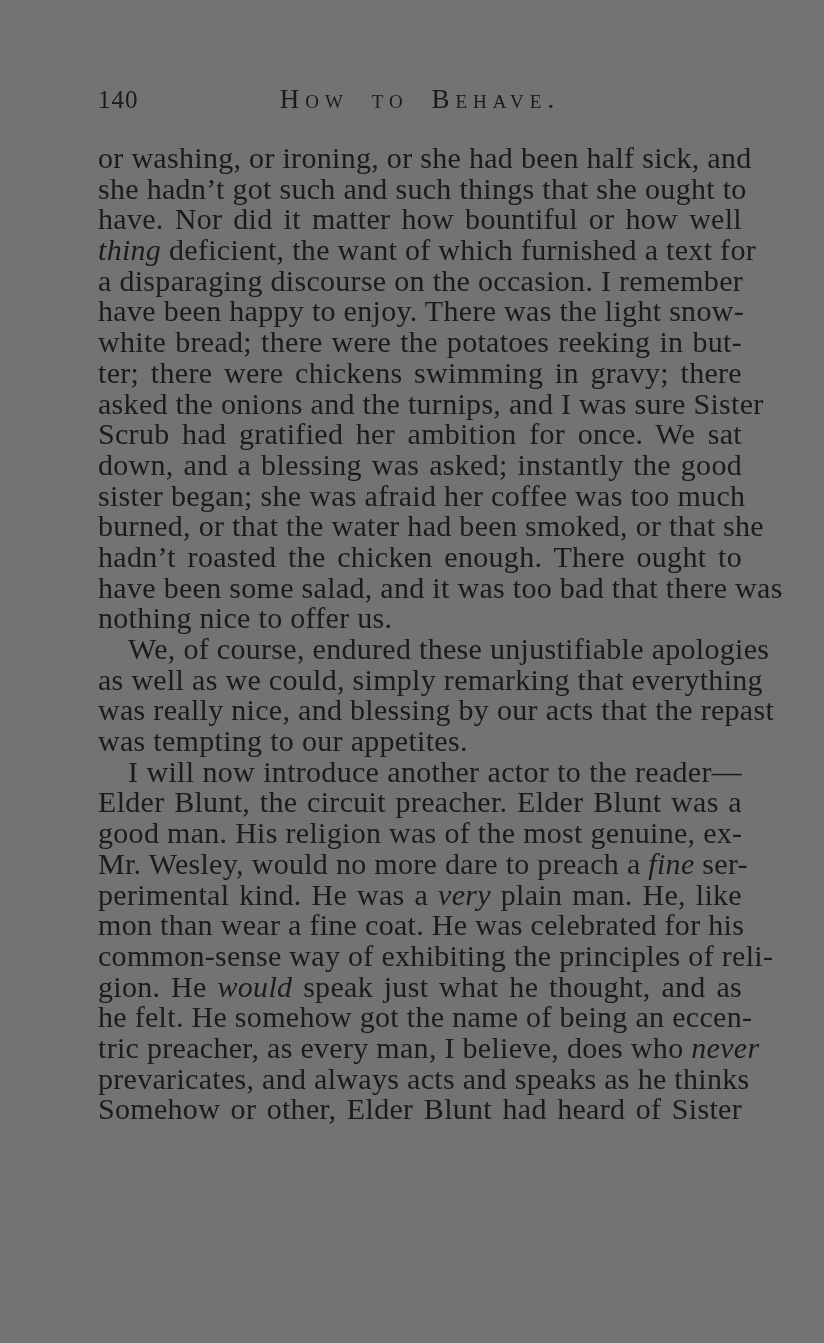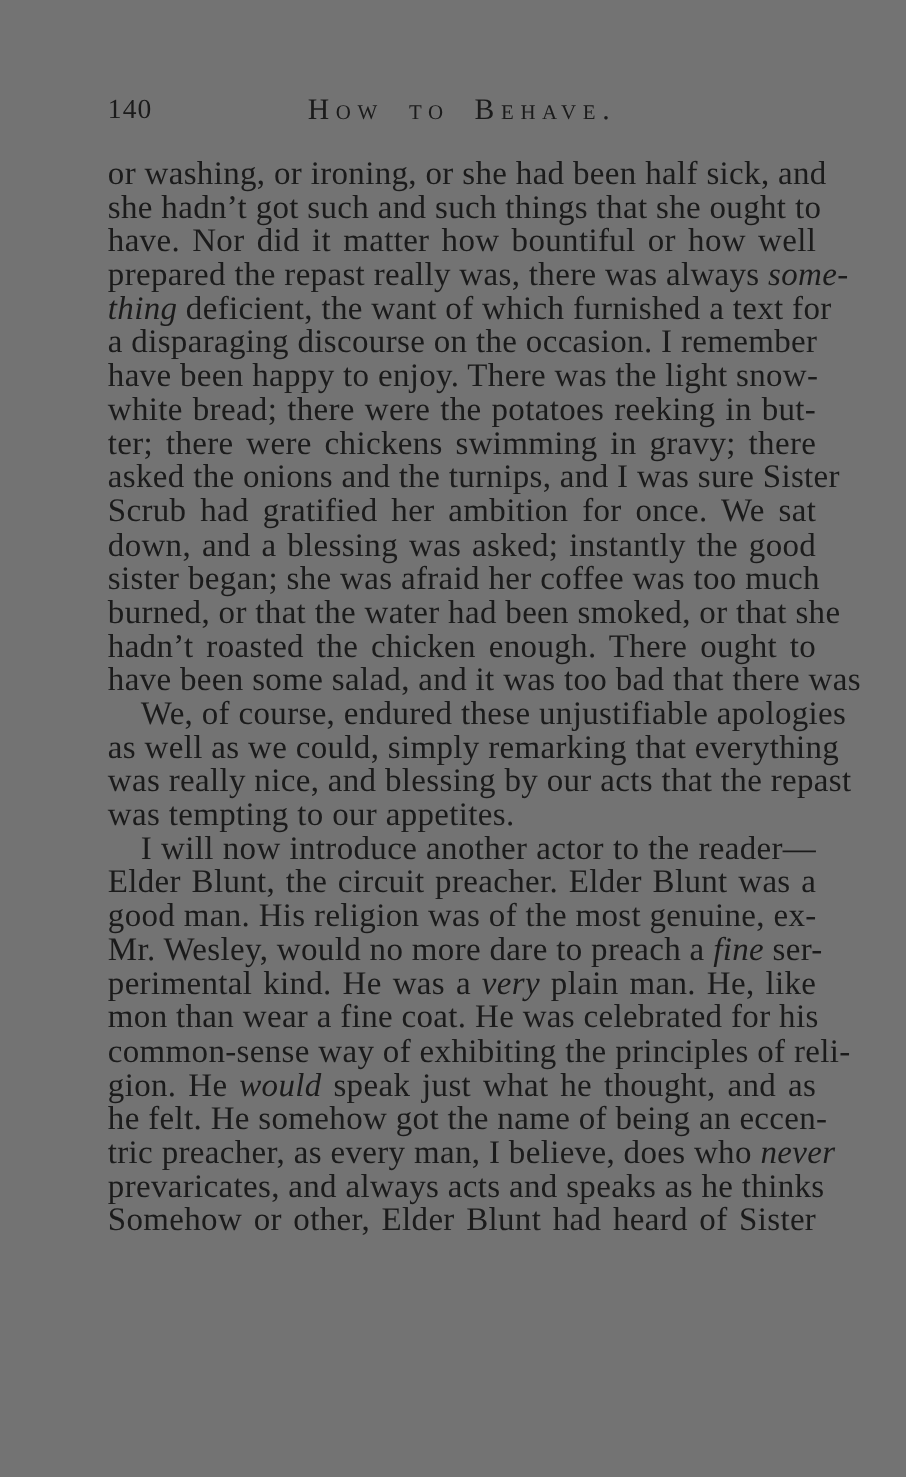--- a/index.html
+++ b/index.html
@@ -71,33 +71,33 @@
 
 <div class="page">
   <div class="running-header">
     <span class="page-number">140</span>
     <span class="header-title">How to Behave.</span>
   </div>
   <div class="text-block">
       <div class="line"><span>or washing, or ironing, or she had been half sick, and</span></div>
       <div class="line"><span>she hadn’t got such and such things that she ought to</span></div>
       <div class="line"><span>have. Nor did it matter how bountiful or how well</span></div>
-      <div class="line"><span>prepared the repast really was, there was always </span><i>some-</i></div>
       <div class="line"><i>thing</i><span> deficient, the want of which furnished a text for</span></div>
       <div class="line"><span>a disparaging discourse on the occasion. I remember</span></div>
       <div class="line"><span>have been happy to enjoy. There was the light snow-</span></div>
       <div class="line"><span>white bread; there were the potatoes reeking in but-</span></div>
       <div class="line"><span>ter; there were chickens swimming in gravy; there</span></div>
       <div class="line"><span>asked the onions and the turnips, and I was sure Sister</span></div>
       <div class="line"><span>Scrub had gratified her ambition for once. We sat</span></div>
       <div class="line"><span>down, and a blessing was asked; instantly the good</span></div>
       <div class="line"><span>sister began; she was afraid her coffee was too much</span></div>
       <div class="line"><span>burned, or that the water had been smoked, or that she</span></div>
       <div class="line"><span>hadn’t roasted the chicken enough. There ought to</span></div>
       <div class="line"><span>have been some salad, and it was too bad that there was</span></div>
+      <div class="line no-just"><span>nothing nice to offer us.</span></div>
       <div class="line indent"><span>We, of course, endured these unjustifiable apologies</span></div>
       <div class="line"><span>as well as we could, simply remarking that everything</span></div>
       <div class="line"><span>was really nice, and blessing by our acts that the repast</span></div>
       <div class="line no-just"><span>was tempting to our appetites.</span></div>
       <div class="line indent"><span>I will now introduce another actor to the reader—</span></div>
       <div class="line"><span>Elder Blunt, the circuit preacher. Elder Blunt was a</span></div>
       <div class="line"><span>good man. His religion was of the most genuine, ex-</span></div>
       <div class="line"><span>Mr. Wesley, would no more dare to preach a </span><i>fine</i><span> ser-</span></div>
       <div class="line"><span>perimental kind. He was a </span><i>very</i><span> plain man. He, like</span></div>
       <div class="line"><span>mon than wear a fine coat. He was celebrated for his</span></div>

